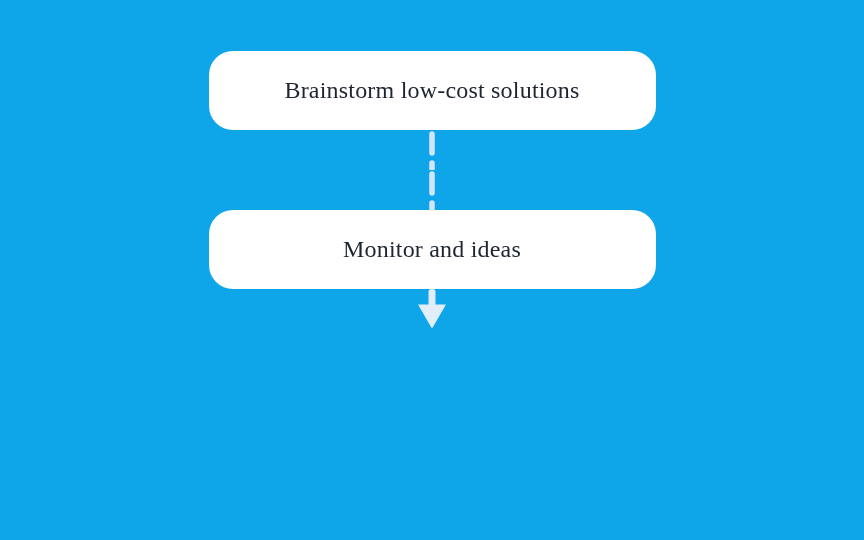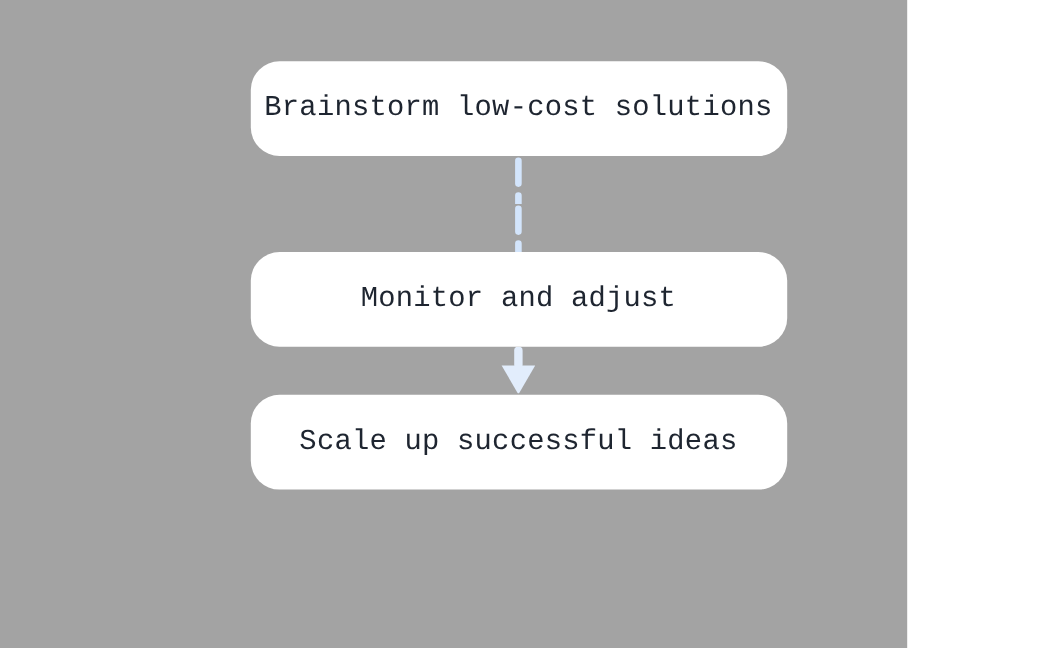--- a/index.html
+++ b/index.html
@@ -1,24 +1,24 @@
 <!DOCTYPE html>
 <html><head>
 <meta charset="utf-8">
 <style>
   html, body {
     margin: 0;
     padding: 0;
   }
   .canvas {
     position: relative;
-    width: 756px;
+    width: 864px;
     height: 540px;
-    background: #a3a3a3;
-    font-family: Liberation Mono, monospace;
+    background: #0ea5e9;
+    font-family: Liberation Serif, serif;
     overflow: hidden;
     box-sizing: border-box;
   }
   .flow {
     position: absolute;
     top: 51px;
     left: 0;
     width: 864px;
     display: flex;
     flex-direction: column;
@@ -60,26 +60,23 @@
     <svg class="connector" viewBox="0 0 40 40">
       <line x1="20" y1="4" x2="20" y2="42" stroke-width="5.5" stroke-linecap="round" stroke-dasharray="19 10" stroke="#d3e5fc"></line>
     </svg>
 
 
     <svg class="connector" viewBox="0 0 40 40">
       <line x1="20" y1="4" x2="20" y2="42" stroke-width="5.5" stroke-linecap="round" stroke-dasharray="19 10" stroke="#d3e5fc"></line>
     </svg>
 
     <div class="node">
-      <span class="node-label">Monitor and adjust</span>
+      <span class="node-label">Monitor and ideas</span>
     </div>
 
     <svg class="connector" viewBox="0 0 40 40">
       <rect x="16.5" y="0" width="7" height="18" rx="3" fill="#e2edfc"></rect>
       <path d="M 6 15.5 L 34 15.5 L 20.8 38.2 Q 20 39.4 19.2 38.2 Z" fill="#e2edfc"></path>
     </svg>
 
-    <div class="node">
-      <span class="node-label">Scale up successful ideas</span>
-    </div>
 
   </div>
 </div>
 
 </body></html>

